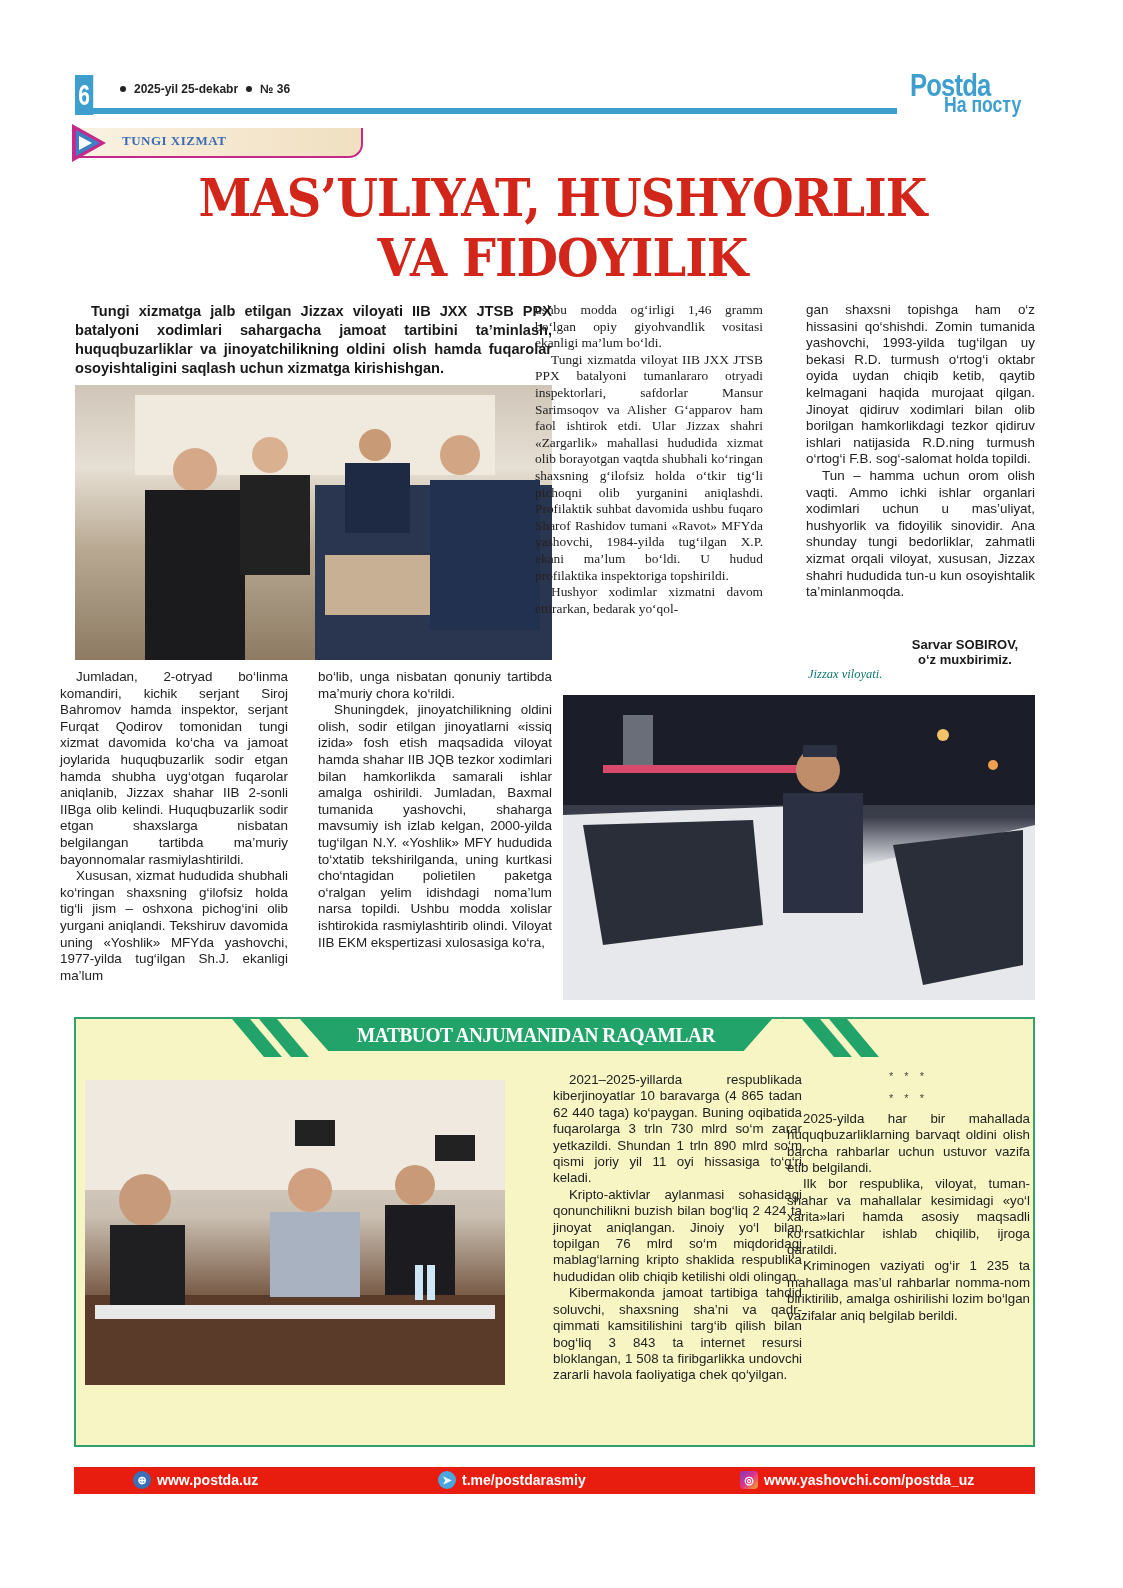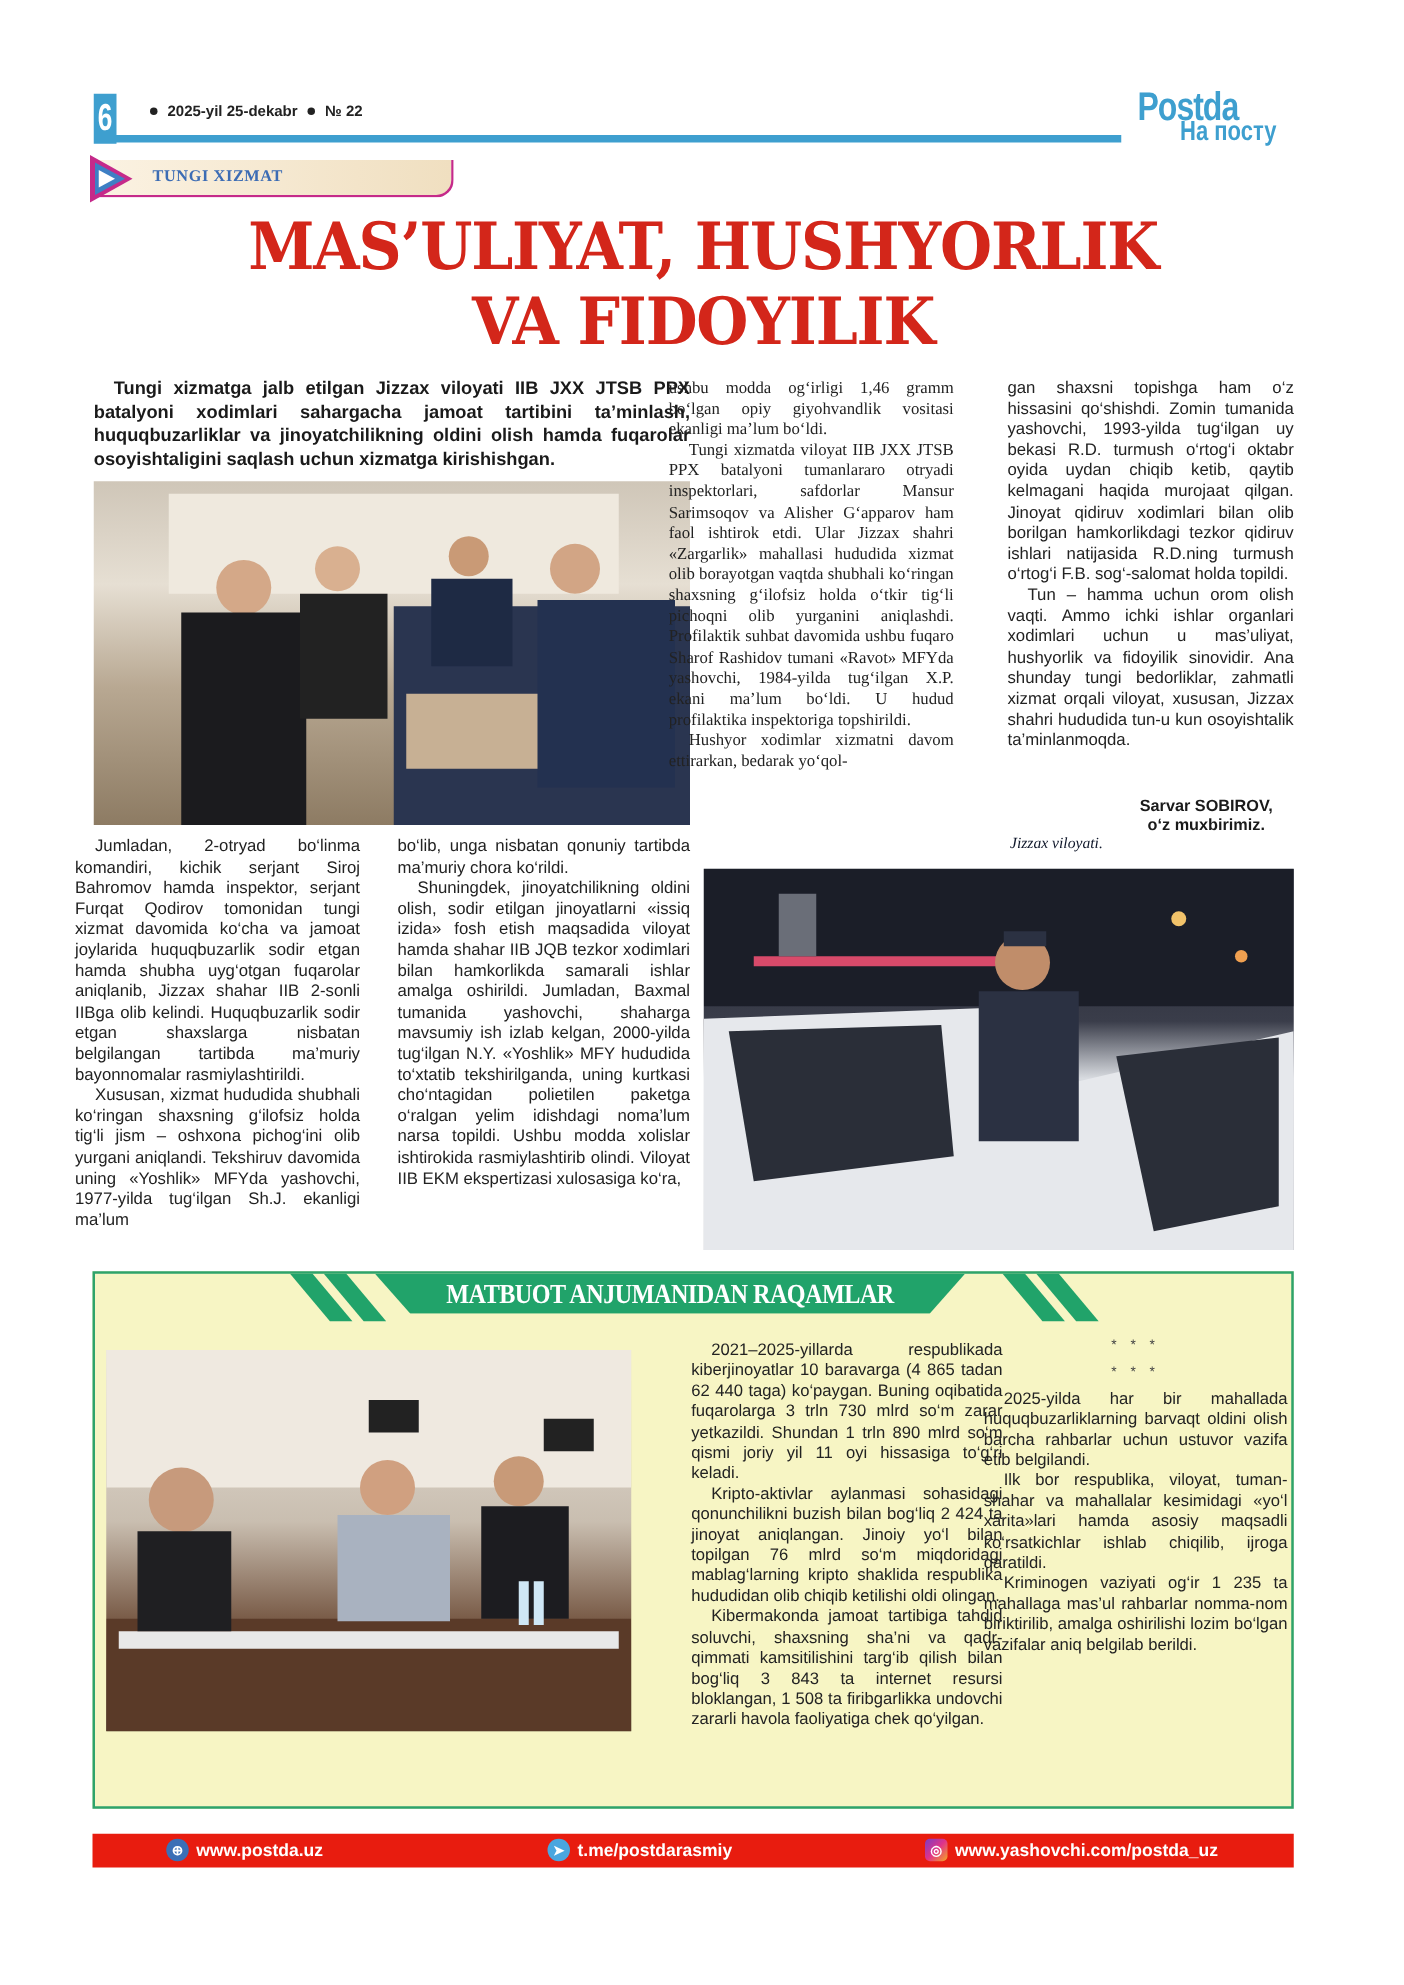--- a/index.html
+++ b/index.html
@@ -51,21 +51,21 @@
   .photo { overflow:hidden; }
   .photo1 { left:75px; top:385px; width:477px; height:275px;
             background:linear-gradient(180deg,#cfc6b8 0%,#e6dfd3 30%,#b8a892 60%,#8d7b63 100%); }
   .photo2 { left:563px; top:695px; width:472px; height:305px;
             background:linear-gradient(180deg,#20242e 0%,#3a3d4a 40%,#d8dbe0 55%,#b9bcc2 100%); }
   .photo3 { left:85px; top:1080px; width:420px; height:305px;
             background:linear-gradient(180deg,#ebe6de 0%,#c9beb0 45%,#6b4a35 75%,#3f2a1e 100%); }
 
   .byline { left:895px; top:637px; width:140px; text-align:center;
             font:bold 13px "Liberation Sans", sans-serif; line-height:15px; }
-  .place { left:808px; top:667px; font:italic 12.5px "Liberation Serif", serif; color:#0f172a; }
+  .place { left:808px; top:667px; font:italic 12.5px "Liberation Serif", serif; color:#0f766e; }
 
   
   .box { left:74px; top:1017px; width:961px; height:430px; background:#f7f5c4;
          border:2px solid #2ea36b; box-sizing:border-box; }
   .box-band { left:300px; top:1019px; width:472px; height:32px; background:#21a36a;
               clip-path:polygon(0 0,100% 0,94% 100%,6% 100%); }
   .stripe { top:1019px; width:18px; height:38px; background:#21a36a; transform:skewX(40deg); }
   .box-title { left:300px; top:1022px; width:472px; text-align:center;
                font:bold 22px "Liberation Serif", serif; color:#fff; letter-spacing:-0.5px;
                transform:scaleX(0.88); transform-origin:center; }
@@ -81,21 +81,21 @@
             align-items:center; justify-content:center; font-size:11px; color:#fff; }
 </style>
 </head>
 <body>
 
 <div class="abs page-num">6</div>
 <div class="abs hdr-meta">
   <span class="dot"></span>
   <span>2025-yil 25-dekabr</span>
   <span class="dot"></span>
-  <span>№ 22</span>
+  <span>№ 36</span>
 </div>
 <div class="abs hdr-rule"></div>
 <div class="abs logo-postda">Postda</div>
 <div class="abs logo-postu">На посту</div>
 
 <div class="abs rubric"></div>
 <div class="abs rubric-arrow"></div>
 <div class="abs rubric-arrow-inner"></div>
 <div class="abs rubric-arrow-hole"></div>
 <div class="abs rubric-label">TUNGI XIZMAT</div>

